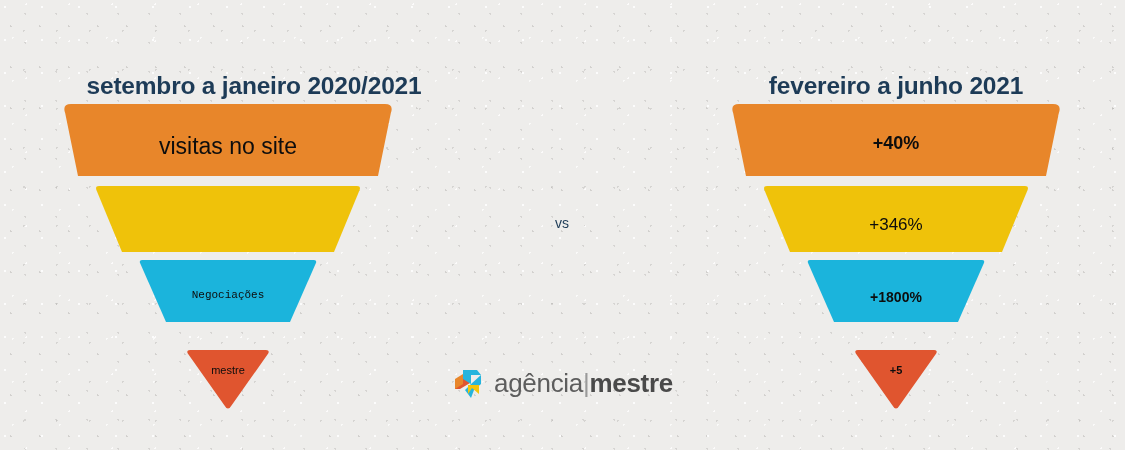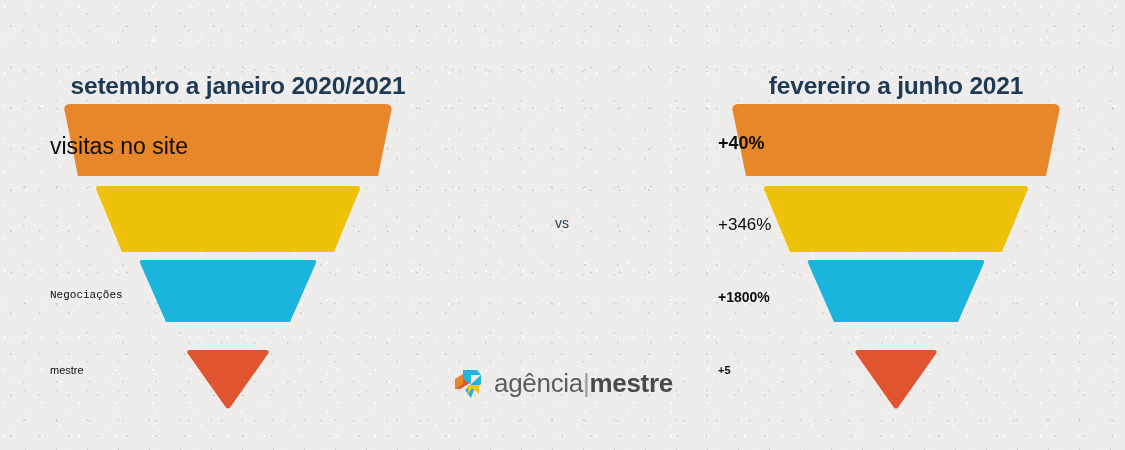--- a/index.html
+++ b/index.html
@@ -38,28 +38,28 @@
   .funnel-title {
     position: absolute;
     top: 72px;
     text-align: center;
     color: #1d3b57;
     font-size: 24.5px;
     font-weight: bold;
     letter-spacing: -0.2px;
     white-space: nowrap;
   }
-  #title-left  { left: 8px;  width: 460px; }
+  #title-left  { left: 0px;  width: 460px; padding-left: 24px; }
   #title-right { left: 666px; width: 460px; }
 
   .stage-svg { display: block; overflow: visible; }
 
   .seg-label {
     position: absolute;
-    text-align: left;
+    text-align: center;
     color: #0d0d0d;
     white-space: nowrap;
     pointer-events: none;
   }
 
   .center-block {
     position: absolute;
     left: 412px;
     top: 198px;
     width: 300px;

